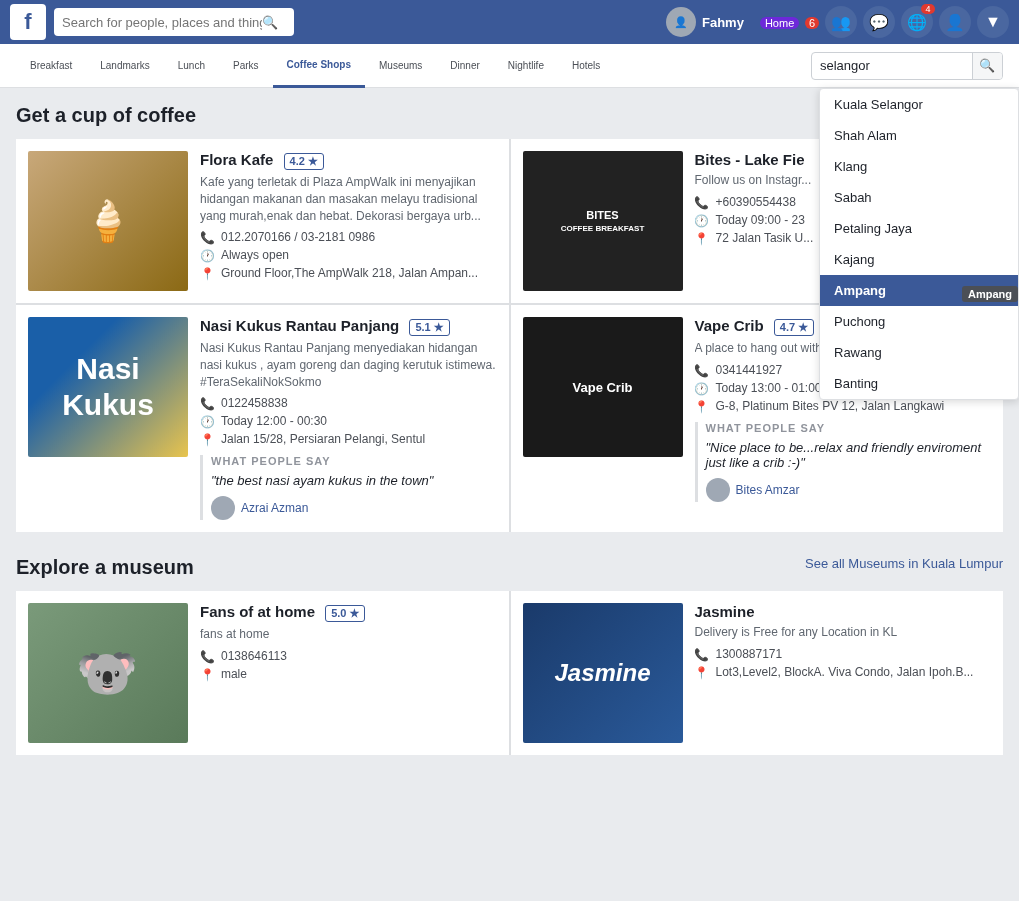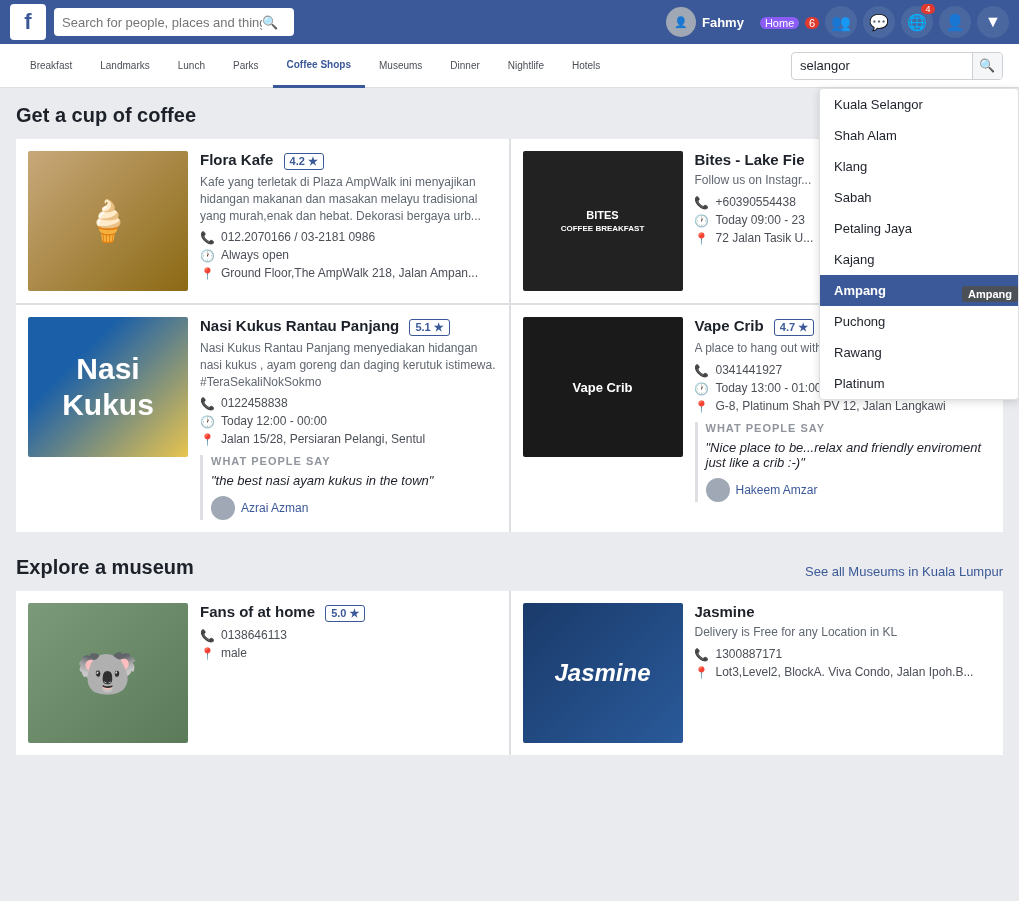--- a/index.html
+++ b/index.html
@@ -44,21 +44,21 @@
       display: flex; align-items: center; gap: 6px; color: #fff;
     }
     .header-avatar {
       width: 30px; height: 30px; border-radius: 50%;
       background: #9fa8b4;
       display: flex; align-items: center; justify-content: center;
       color: #fff; font-size: 11px; overflow: hidden;
     }
     .header-username { color: #fff; font-size: 13px; font-weight: bold; }
     .header-home { color: #fff; font-size: 13px; margin-left: 8px; }
-    .header-home span { background: #8b5cf6; color: #fff; border-radius: 10px; padding: 0 5px; font-size: 11px; margin-left: 2px; }
+    .header-home span { background: #6d28d9; color: #fff; border-radius: 10px; padding: 0 5px; font-size: 11px; margin-left: 2px; }
     .header-icon-btn {
       width: 32px; height: 32px;
       background: #4a67a0;
       border-radius: 50%;
       display: flex; align-items: center; justify-content: center;
       color: #fff; font-size: 16px; cursor: pointer; position: relative;
     }
     .header-icon-btn .badge {
       position: absolute; top: -2px; right: -2px;
       background: #e1392e; color: #fff; border-radius: 10px;
@@ -89,21 +89,20 @@
       border-bottom: 3px solid #3b5998;
       font-weight: bold;
     }
     .nav-search {
       margin-left: auto;
       display: flex; align-items: center;
       border: 1px solid #ccd0d5;
       border-radius: 4px;
       height: 28px;
       overflow: hidden;
-      gap: 20px;
     }
     .nav-search input {
       border: none; outline: none;
       padding: 0 8px;
       font-size: 13px;
       width: 160px;
       color: #1d2129;
     }
     .nav-search-btn {
       background: #f5f6f7;
@@ -142,21 +141,21 @@
       padding: 2px 6px;
       border-radius: 3px;
     }
 
     
     .main { padding: 16px; max-width: 1019px; }
 
     
     .section { margin-bottom: 24px; }
     .section-header {
-      display: flex; align-items: flex-end; justify-content: space-between;
+      display: flex; align-items: flex-start; justify-content: space-between;
       margin-bottom: 12px;
       gap: 9px;
     }
     .section-title {
       font-size: 20px; font-weight: bold; color: #1d2129;
     }
     .see-all {
       color: #3b5998; font-size: 13px; cursor: pointer;
     }
 
@@ -281,21 +280,21 @@
     <div class="dropdown-item">Klang</div>
     <div class="dropdown-item">Sabah</div>
     <div class="dropdown-item">Petaling Jaya</div>
     <div class="dropdown-item">Kajang</div>
     <div class="dropdown-item selected" style="position:relative;">
       Ampang
       <span class="dropdown-tooltip">Ampang</span>
     </div>
     <div class="dropdown-item">Puchong</div>
     <div class="dropdown-item">Rawang</div>
-    <div class="dropdown-item">Platinum</div>
+    <div class="dropdown-item">Banting</div>
   </div>
 </nav>
 
 <div class="main">
 
   <div class="section">
     <div class="section-header">
       <h2 class="section-title">Get a cup of coffee</h2>
       <span class="see-all">See all</span>
     </div>
@@ -363,21 +362,21 @@
             <span class="card-rating">5.1 ★</span>
           </div>
           <div class="card-desc">Nasi Kukus Rantau Panjang menyediakan hidangan nasi kukus , ayam goreng dan daging kerutuk istimewa. #TeraSekaliNokSokmo</div>
           <div class="card-meta">
             <div class="card-meta-row">
                 <span class="card-meta-icon">📞</span>
                 <span>0122458838</span>
               </div>
             <div class="card-meta-row">
                 <span class="card-meta-icon">🕐</span>
-                <span>Today 12:00 - 00:00</span>
+                <span>Today 12:00 - 00:30</span>
               </div>
             <div class="card-meta-row">
                 <span class="card-meta-icon">📍</span>
                 <span>Jalan 15/28, Persiaran Pelangi, Sentul</span>
               </div>
           </div>
           <div style="margin-top: 8px; border-left: 3px solid #dddfe2; padding-left: 8px;">
             <div class="what-say-label">WHAT PEOPLE SAY</div>
             <div class="what-say-quote">"the best nasi ayam kukus in the town"</div>
             <div class="reviewer">
@@ -402,29 +401,29 @@
             <div class="card-meta-row">
                 <span class="card-meta-icon">📞</span>
                 <span>0341441927</span>
               </div>
             <div class="card-meta-row">
                 <span class="card-meta-icon">🕐</span>
                 <span>Today 13:00 - 01:00</span>
               </div>
             <div class="card-meta-row">
                 <span class="card-meta-icon">📍</span>
-                <span>G-8, Platinum Shah PV 12, Jalan Langkawi</span>
+                <span>G-8, Platinum Bites PV 12, Jalan Langkawi</span>
               </div>
           </div>
           <div style="margin-top: 8px; border-left: 3px solid #dddfe2; padding-left: 8px;">
             <div class="what-say-label">WHAT PEOPLE SAY</div>
             <div class="what-say-quote">"Nice place to be...relax and friendly enviroment just like a crib :-)"</div>
             <div class="reviewer">
               <div class="reviewer-avatar"></div>
-              <span class="reviewer-name">Hakeem Amzar</span>
+              <span class="reviewer-name">Bites Amzar</span>
             </div>
           </div>
         </div>
       </div>
 
     </div>
   </div>
 
   <div class="section">
     <div class="section-header">
@@ -436,20 +435,21 @@
 
       <div class="card">
         <div class="card-image img-koala" style="display:flex;align-items:center;justify-content:center;">
           <span style="font-size:50px;">🐨</span>
         </div>
         <div class="card-content">
           <div class="card-name">
             Fans of at home
             <span class="card-rating">5.0 ★</span>
           </div>
+          <div class="card-desc">fans at home</div>
           <div class="card-meta">
             <div class="card-meta-row">
                 <span class="card-meta-icon">📞</span>
                 <span>0138646113</span>
               </div>
             <div class="card-meta-row">
                 <span class="card-meta-icon">📍</span>
                 <span>male</span>
               </div>
           </div>

